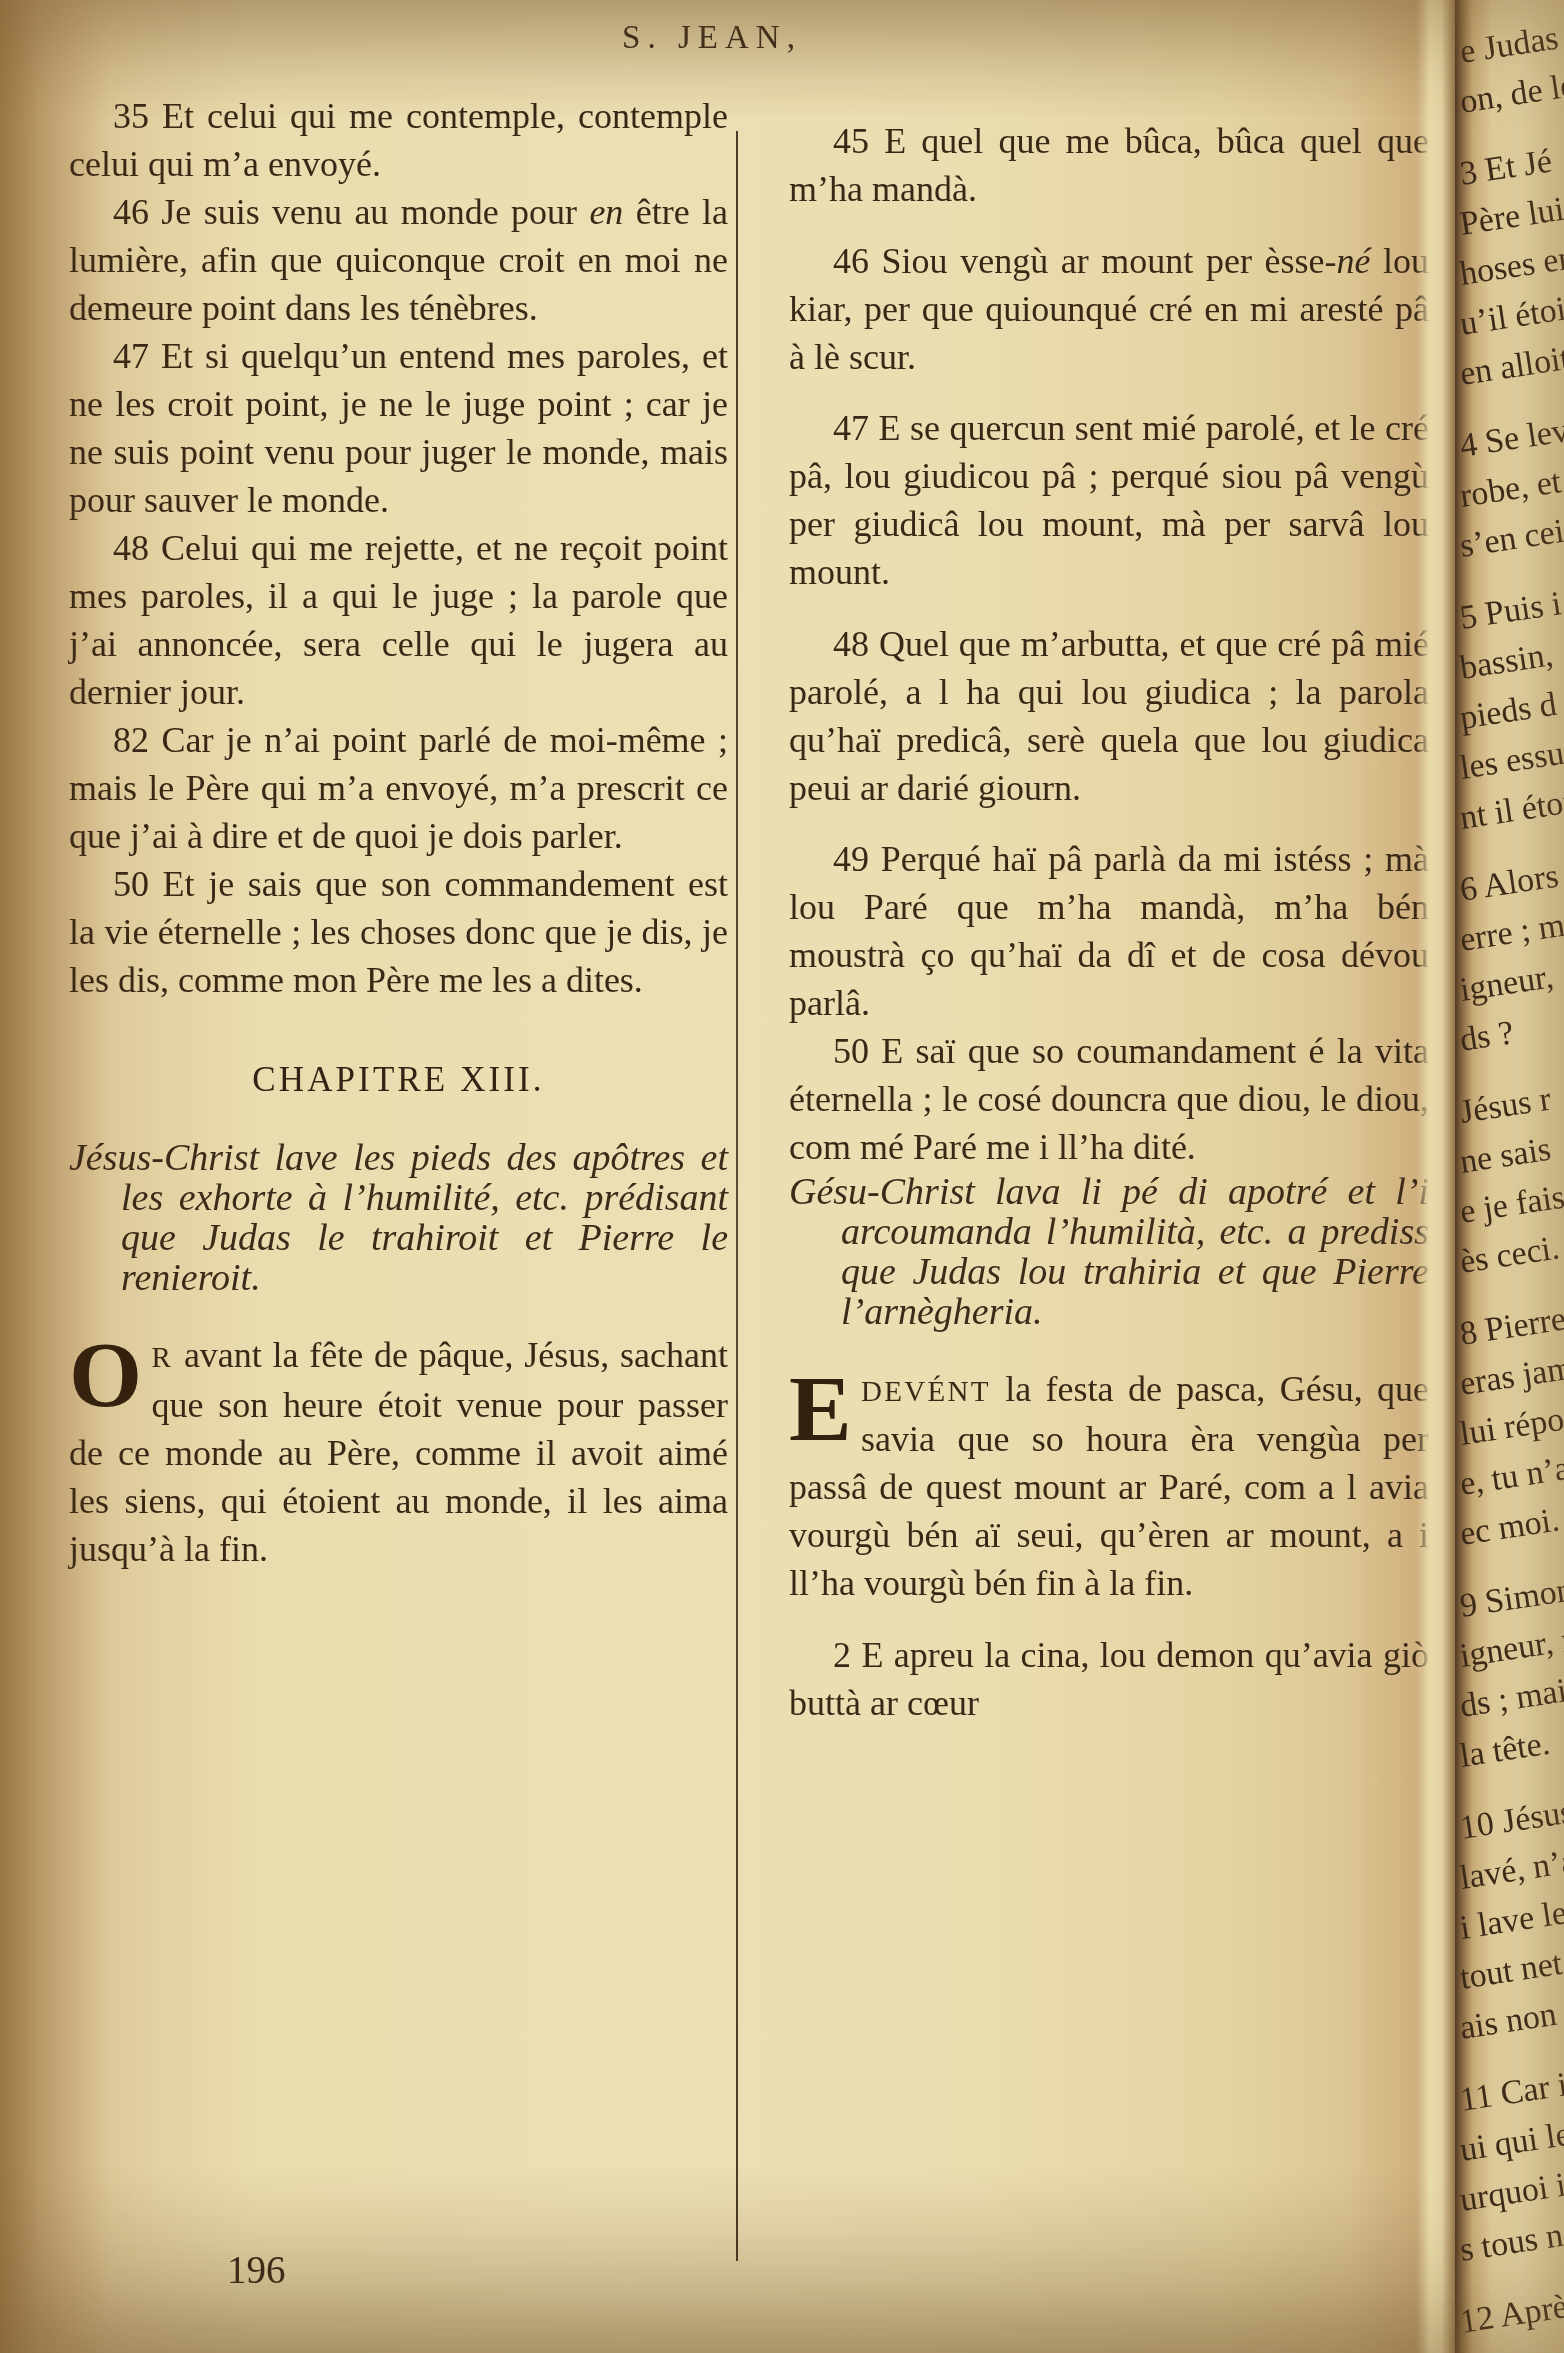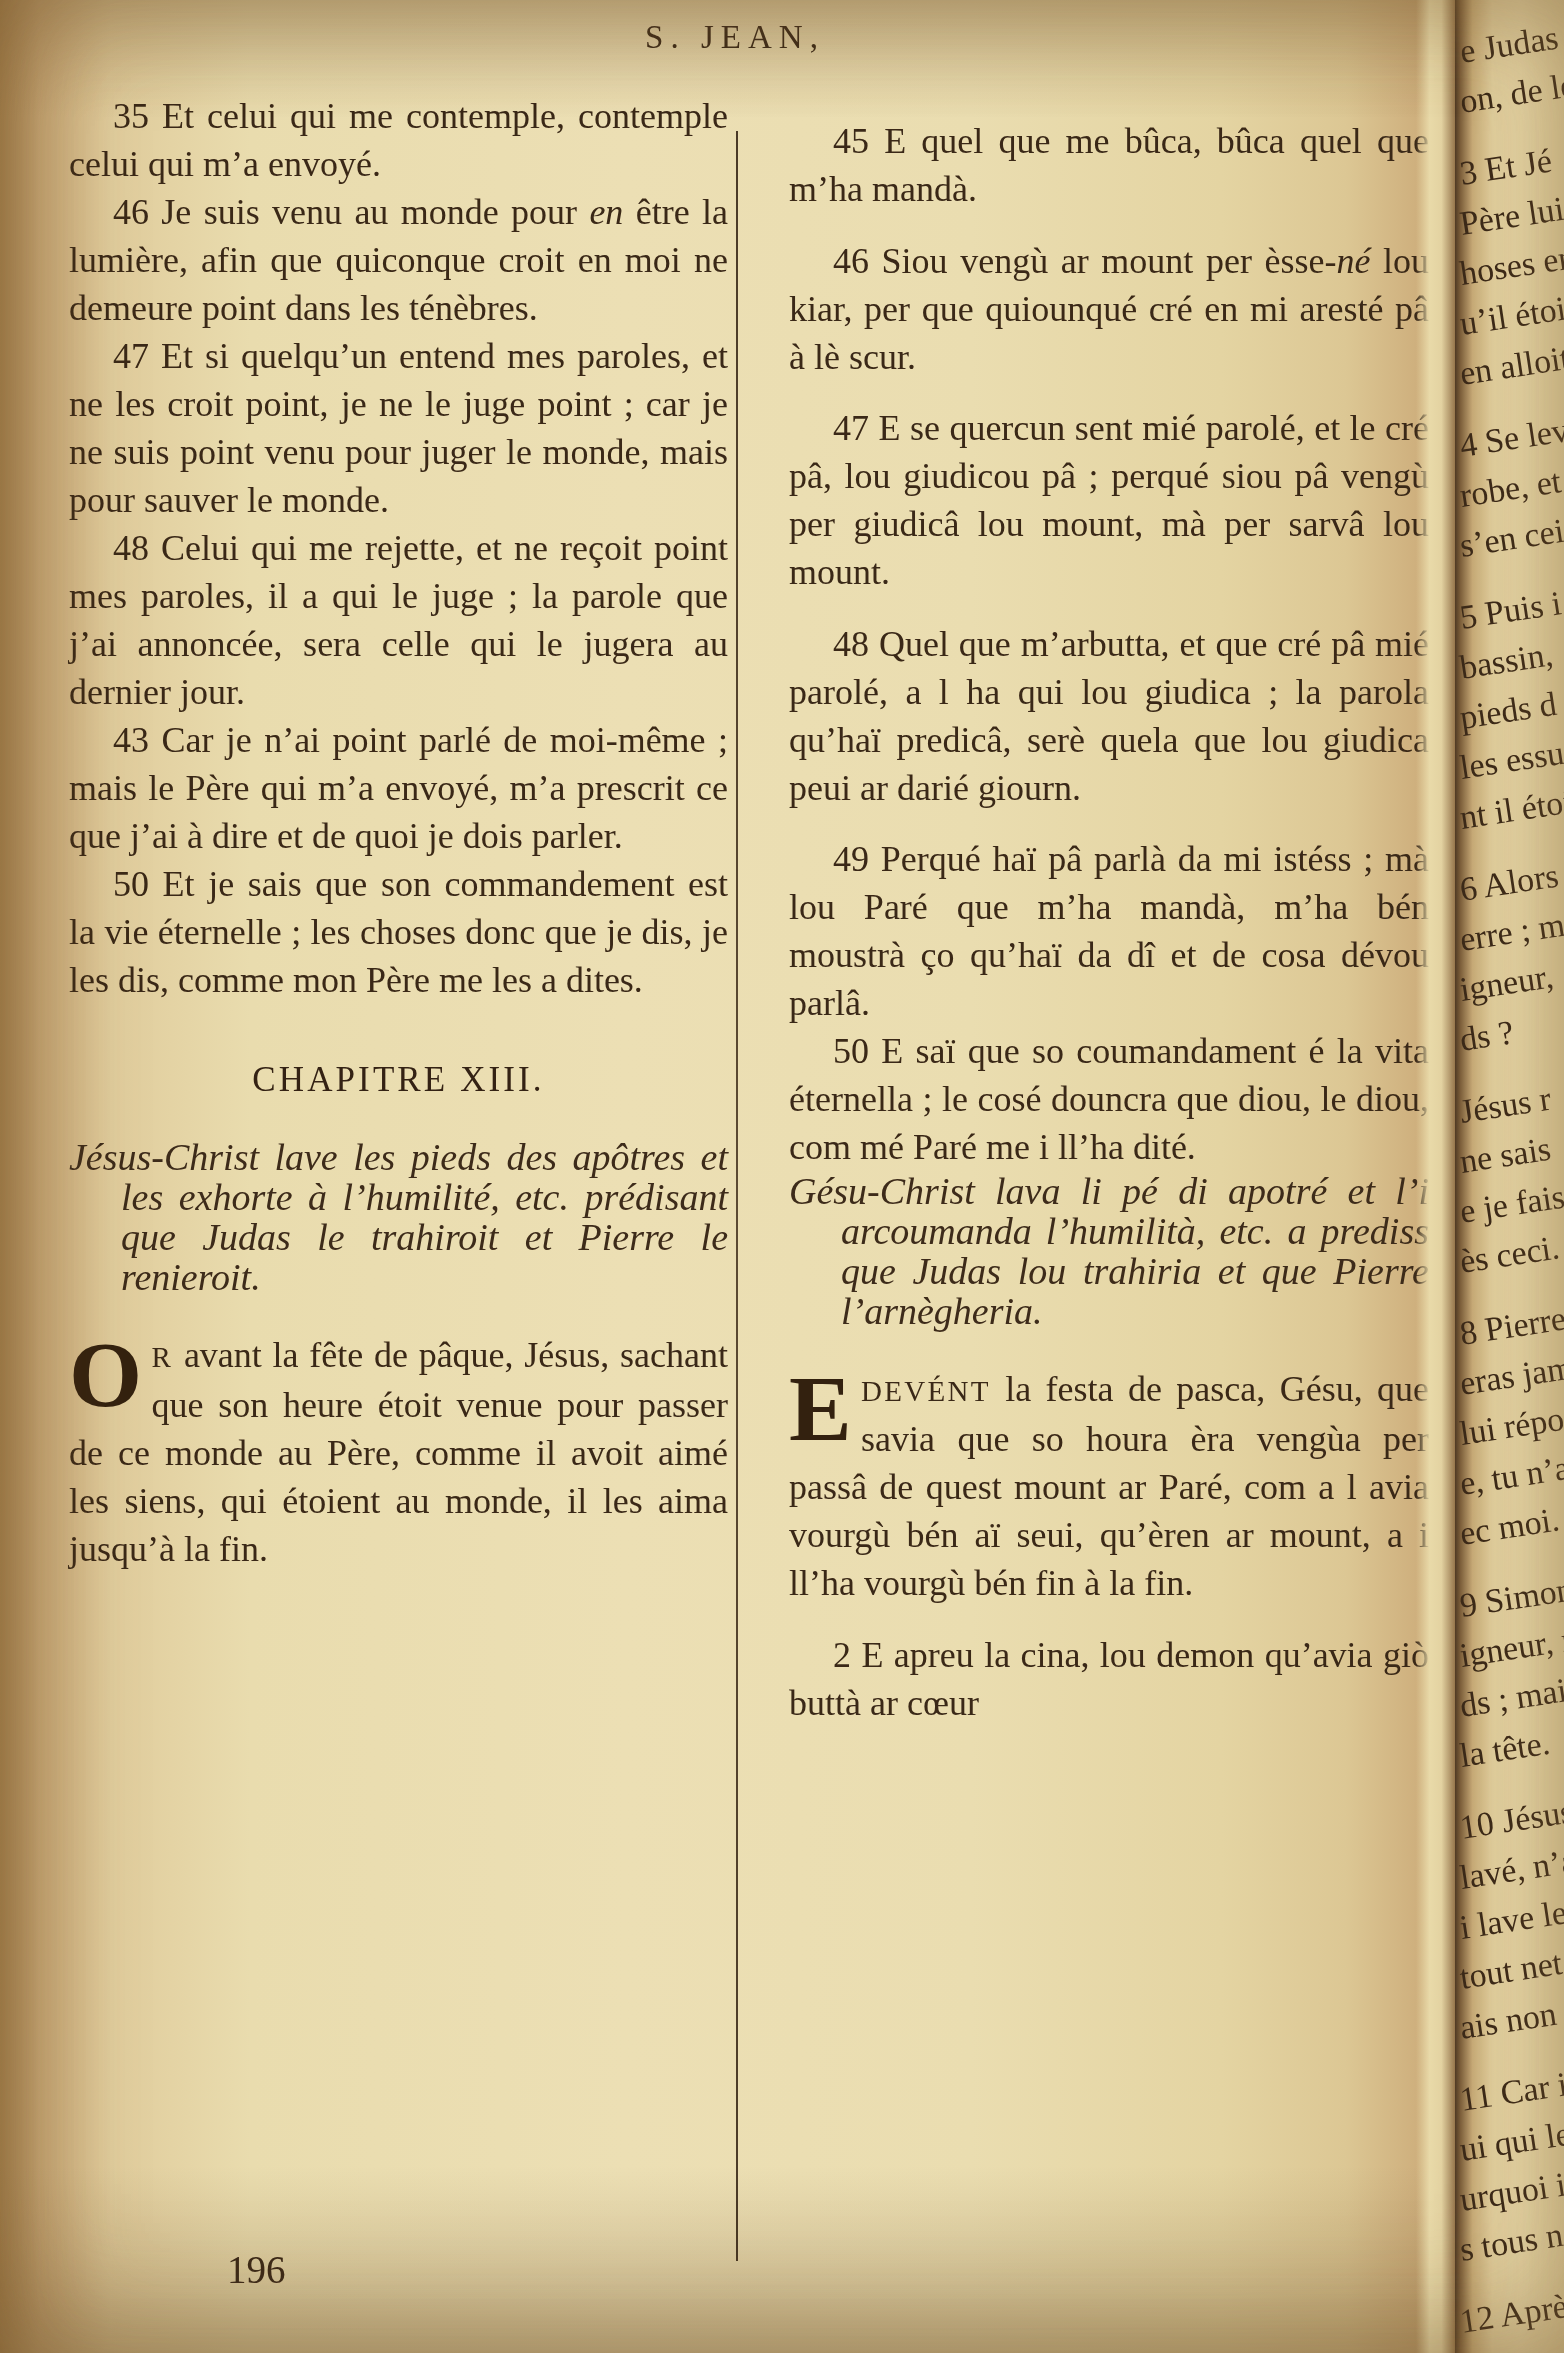--- a/index.html
+++ b/index.html
@@ -5,21 +5,21 @@
   html,body{margin:0;padding:0;}
   body{width:1565px;height:2354px;overflow:hidden;font-family:"Liberation Serif","DejaVu Serif",serif;}
   .page{position:relative;width:1565px;height:2354px;overflow:hidden;
     background:
       linear-gradient(180deg, rgba(140,104,60,.28) 0%, rgba(140,104,60,0) 5%, rgba(140,104,60,0) 92%, rgba(120,88,48,.30) 100%),
       linear-gradient(90deg,#b08a55 0%,#cfae7c 2.5%,#e0cc9c 7%,#e9dcae 16%,#ecdfb4 40%,#eaddb0 62%,#e4d4a2 78%,#dcc794 86%,#caa876 92%,#9c7b4e 96%,#6e5332 98.5%,#5a4228 100%);
     color:#3826156;}
   .page::after{content:"";position:absolute;inset:0;pointer-events:none;
     box-shadow:inset 39px 0 110px rgba(120,88,48,.30), inset 0 31px 86px rgba(130,98,55,.22), inset 0 -39px 110px rgba(120,88,48,.28);}
   .running-header{position:absolute;top:19px;left:0;width:1424px;text-align:center;
-    font-size:33px;letter-spacing:7px;color:#3a2817;padding-left:23px;}
+    font-size:33px;letter-spacing:7px;color:#3a2817;}
   .col{position:absolute;top:92px;text-align:justify;font-size:36px;line-height:48px;color:#3a2817;}
   .col-left{left:69px;width:659px;}
   .col-right{left:789px;width:640px;padding-top:25px;}
   .verse{margin:0;text-indent:44px;}
   .col-right .verse{margin-top:0;}
   .col-right .vgap{margin-top:23.5px;}
   .chapter{margin:52px 0 33px;text-align:center;text-indent:0;font-size:35px;font-weight:normal;letter-spacing:3.1px;color:#342214;}
   .summary{font-style:italic;font-size:38px;line-height:40px;margin:0 0 34px;
     padding-left:52px;text-indent:-52px;text-align:justify;color:#3d2b1a;}
   .dropcap-para{text-indent:0;}
@@ -42,21 +42,21 @@
 
 <div class="page">
 
   <div class="running-header">S. JEAN,</div>
 
   <div class="col col-left">
     <p class="verse">35 Et celui qui me contemple, contemple celui qui m’a envoyé.</p>
     <p class="verse"><span>46 Je suis venu au monde pour </span><i>en</i><span> être la lumière, afin que quiconque croit en moi ne demeure point dans les ténèbres.</span></p>
     <p class="verse">47 Et si quelqu’un entend mes paroles, et ne les croit point, je ne le juge point ; car je ne suis point venu pour juger le monde, mais pour sauver le monde.</p>
     <p class="verse">48 Celui qui me rejette, et ne reçoit point mes paroles, il a qui le juge ; la parole que j’ai annoncée, sera celle qui le jugera au dernier jour.</p>
-    <p class="verse">43 Car je n’ai point parlé de moi-même ; mais le Père qui m’a envoyé, m’a prescrit ce que j’ai à dire et de quoi je dois parler.</p>
+    <p class="verse">82 Car je n’ai point parlé de moi-même ; mais le Père qui m’a envoyé, m’a prescrit ce que j’ai à dire et de quoi je dois parler.</p>
     <p class="verse">50 Et je sais que son commandement est la vie éternelle ; les choses donc que je dis, je les dis, comme mon Père me les a dites.</p>
     <h2 class="chapter">CHAPITRE XIII.</h2>
     <p class="summary">Jésus-Christ lave les pieds des apôtres et les exhorte à l’humilité, etc. prédisant que Judas le trahiroit et Pierre le renieroit.</p>
     <p class="verse dropcap-para"><span class="dropcap">O</span><span class="lead">R</span><span> avant la fête de pâque, Jésus, sachant que son heure étoit venue pour passer de ce monde au Père, comme il avoit aimé les siens, qui étoient au monde, il les aima jusqu’à la fin.</span></p>
   </div>
 
   <div class="divider"></div>
 
   <div class="col col-right">
     <p class="verse">45 E quel que me bûca, bûca quel que m’ha mandà.</p>

